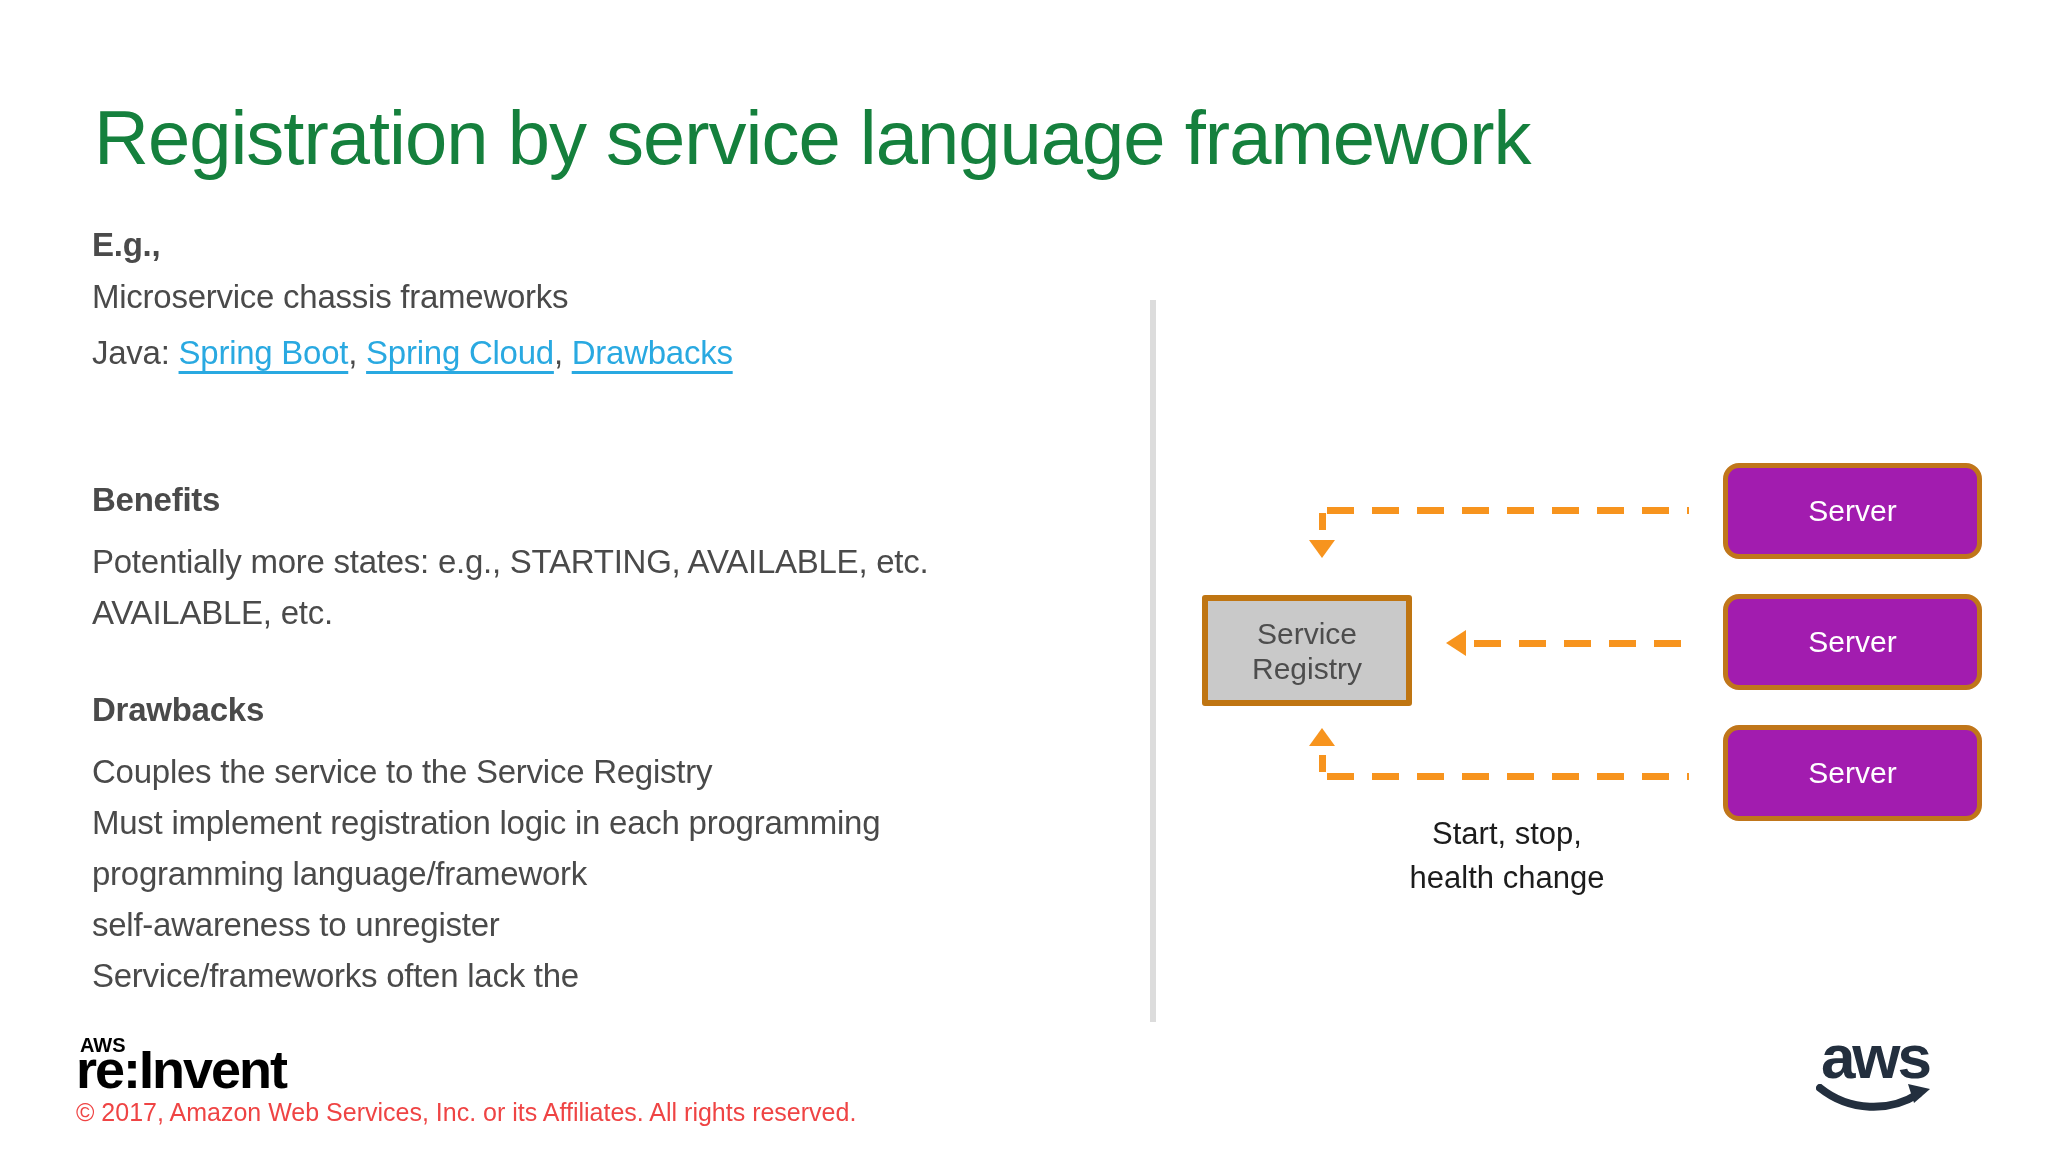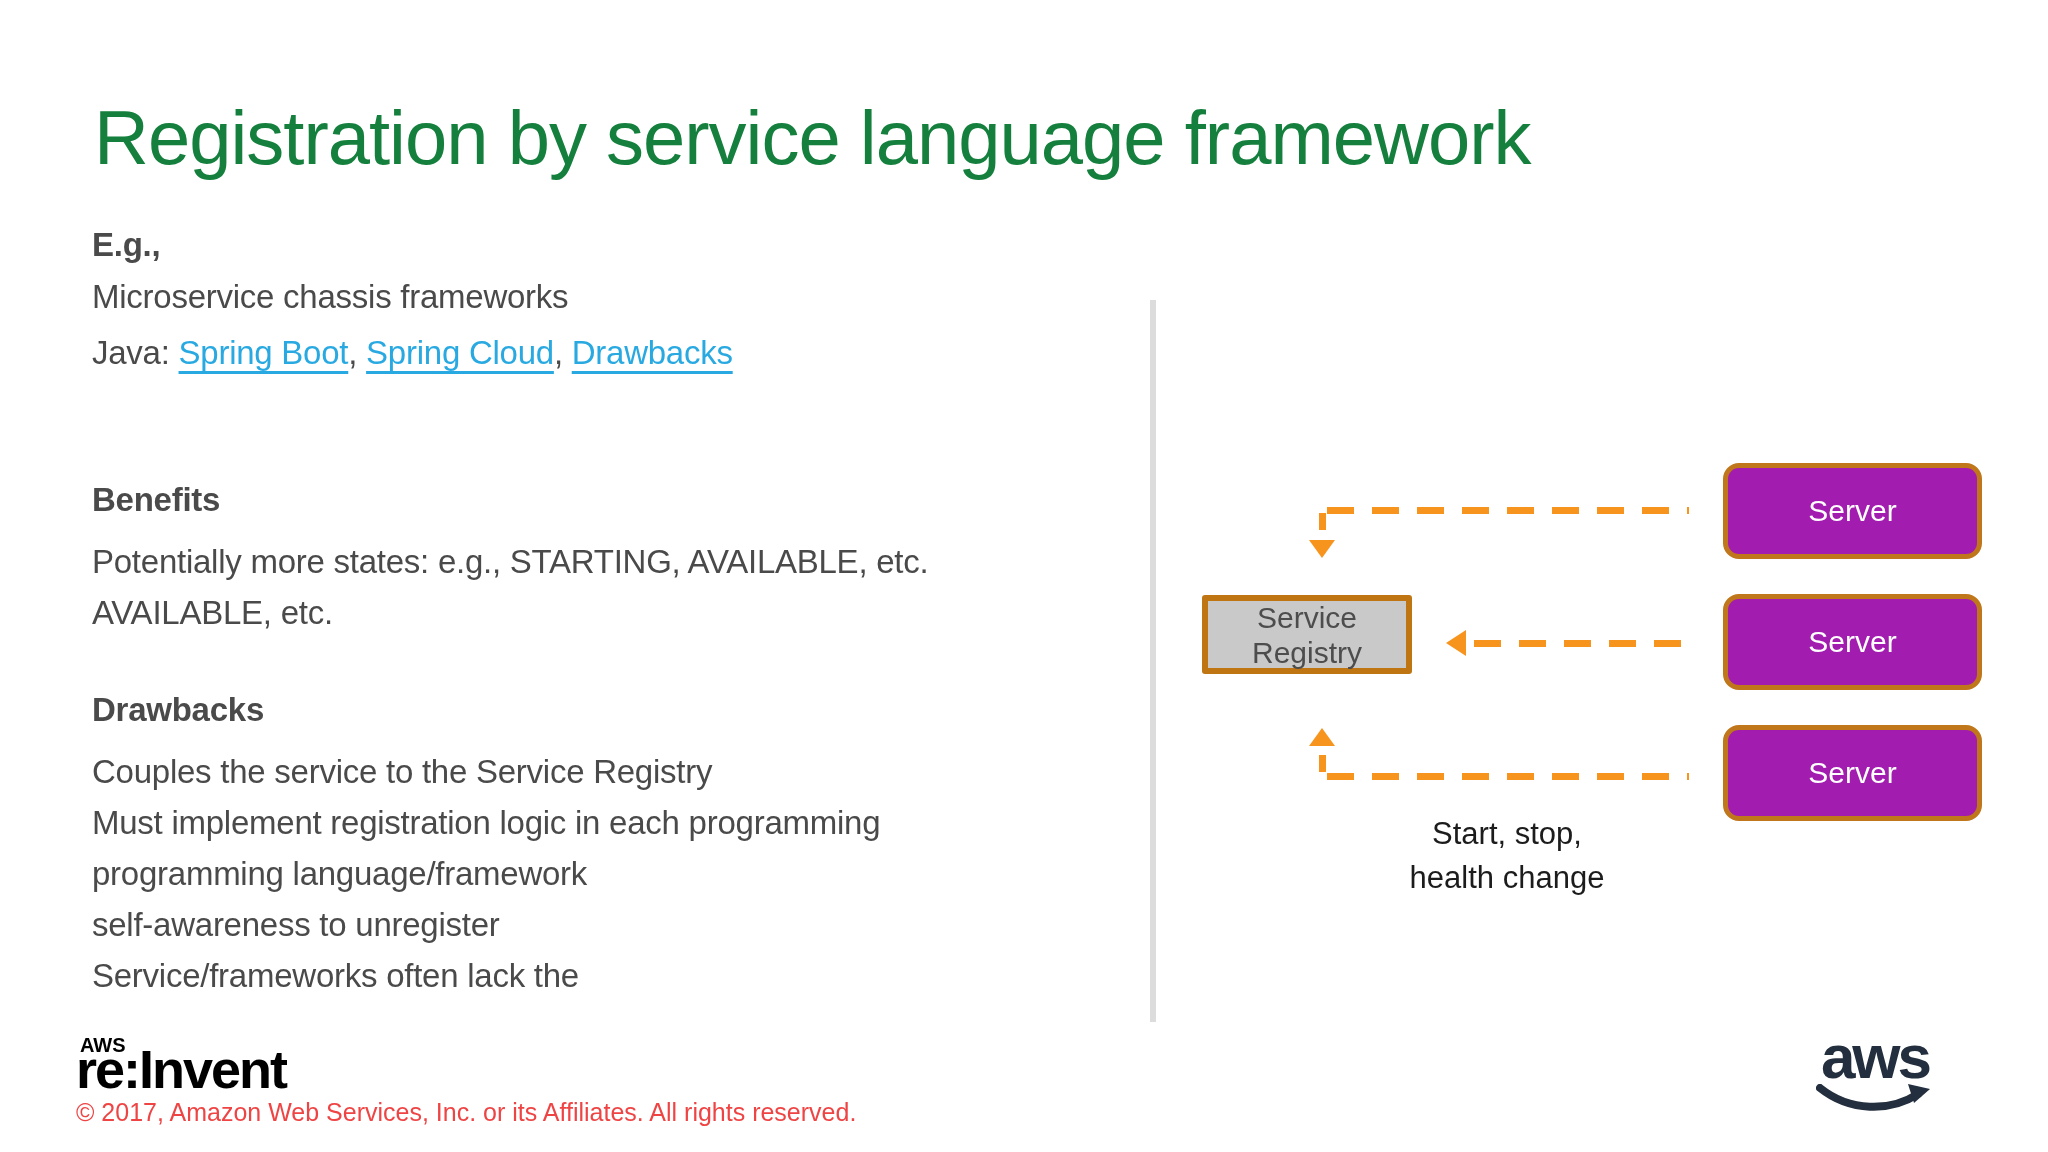--- a/index.html
+++ b/index.html
@@ -20,21 +20,21 @@
   .hdg{font-weight:bold;line-height:52px;}
   .bodyline{line-height:51px;}
   .benefits .body{margin-top:10px;}
   .drawbacks .body{margin-top:10px;}
   .lnk{color:#29a9e1;text-decoration:underline;text-underline-offset:7px;cursor:pointer;}
 
   
   .divider{left:1150px;top:300px;width:6px;height:722px;background:#dcdcdc;}
 
   
-  .registry{left:1202px;top:595px;width:210px;height:79px;box-sizing:border-box;
+  .registry{left:1202px;top:595px;width:210px;height:111px;box-sizing:border-box;
             background:#c9c9c9;border:6px solid #bf7512;border-radius:3px;
             display:flex;flex-direction:column;align-items:center;justify-content:center;
             font-size:30px;line-height:35px;color:#4d4d4d;text-align:center;}
   .server{left:1723px;width:259px;height:96px;box-sizing:border-box;
           background:#a21caf;border:5px solid #c0761a;border-radius:16px;
           display:flex;align-items:center;justify-content:center;
           font-size:30px;color:#ffffff;}
   .server1{top:463px;} .server2{top:594px;} .server3{top:725px;}
 
   

